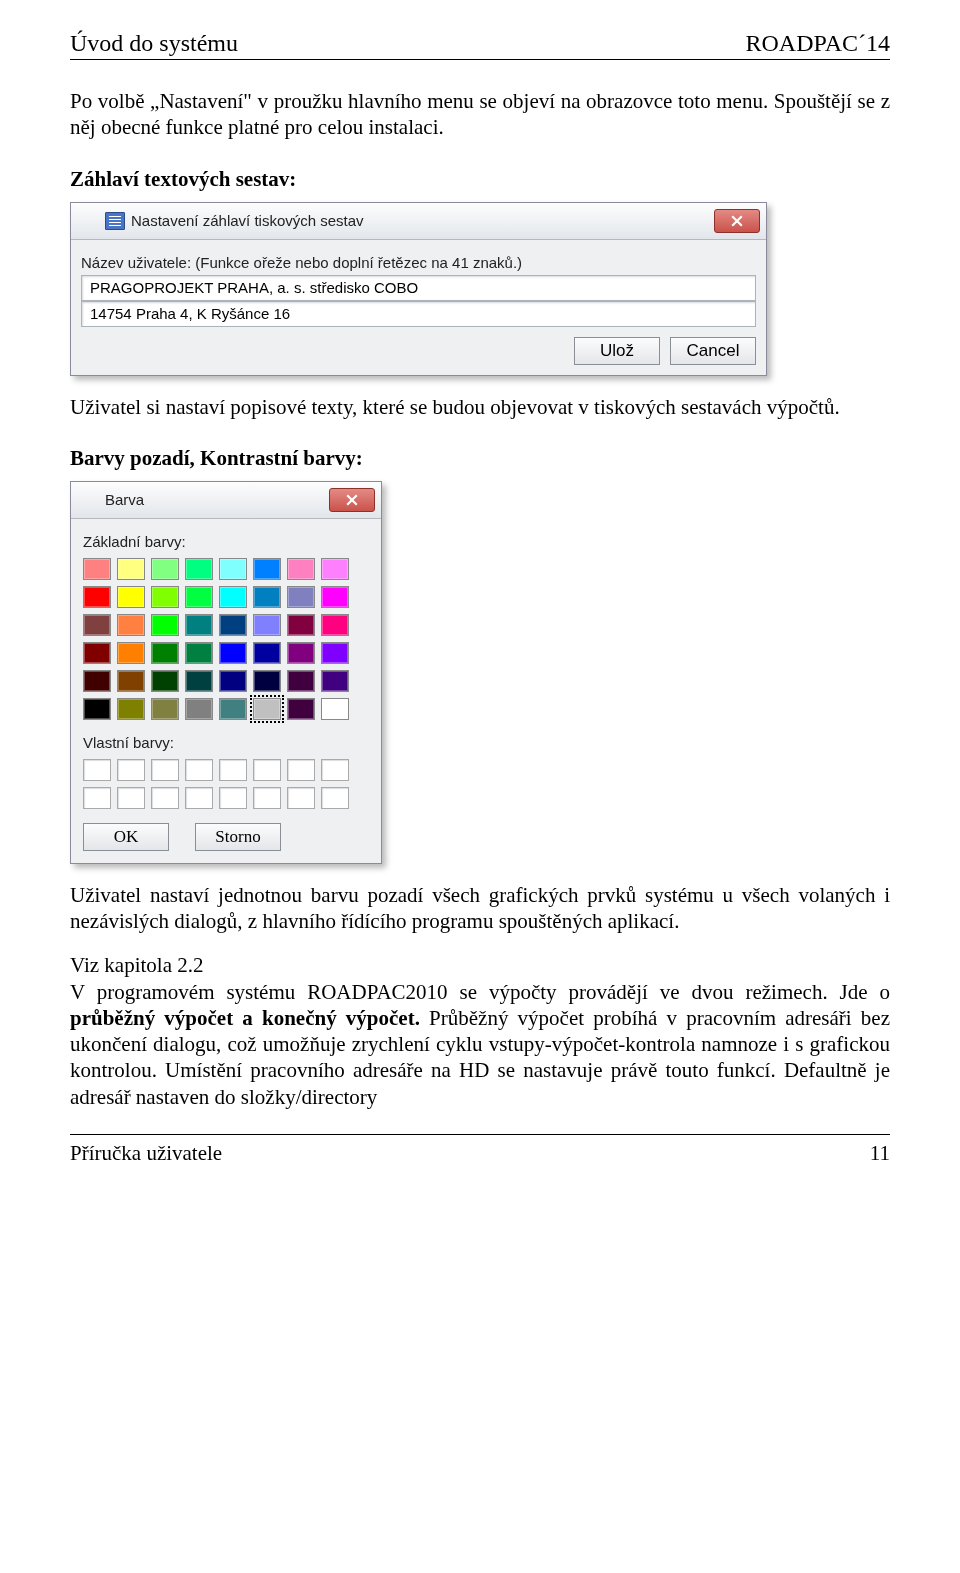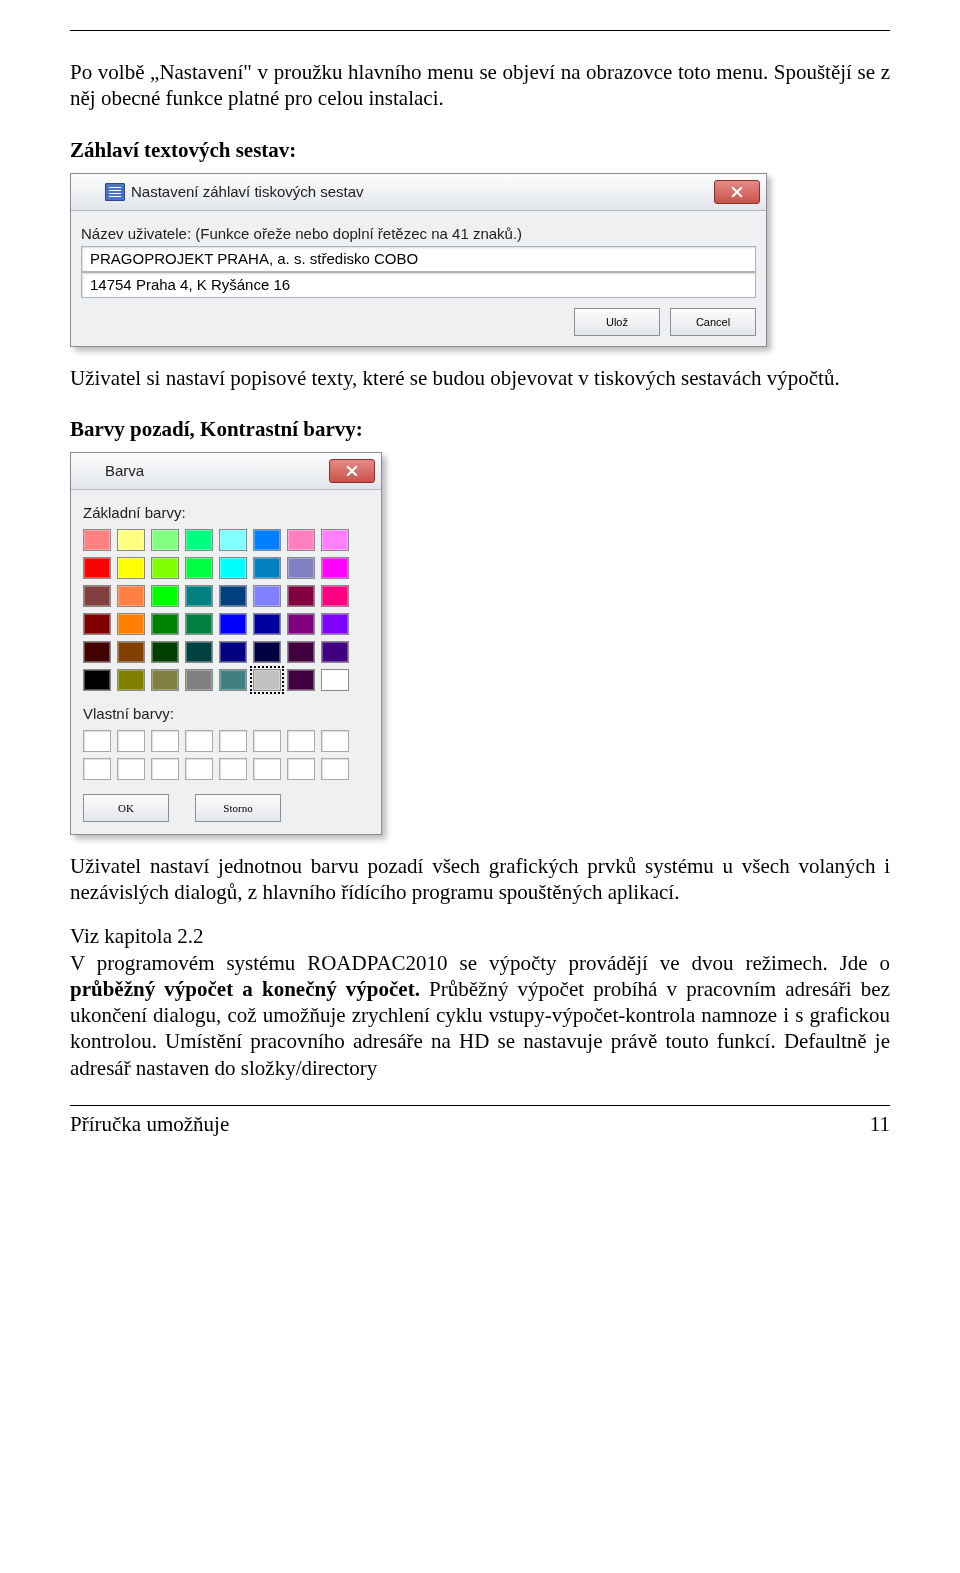--- a/index.html
+++ b/index.html
@@ -110,21 +110,21 @@
     gap: 10px;
     margin-top: 10px;
   }
   .win-btn {
     min-width: 86px;
     height: 28px;
     background: linear-gradient(#fcfcfc, #e3e6ea);
     border: 1px solid #8a8f95;
     border-radius: 0;
     font-family: inherit;
-    font-size: 11px;
+    font-size: 17px;
     cursor: pointer;
   }
   
   .color-dialog {
     border: 1px solid #8a8a9a;
     background: #eef0f2;
     width: 310px;
     font-family: "Segoe UI", Tahoma, Arial, sans-serif;
     font-size: 15px;
     color: #222;
@@ -187,20 +187,24 @@
     justify-content: space-between;
     font-size: 21px;
   }
   .nowrap { white-space: normal; }
   .bold-inline { font-weight: bold; }
 </style>
 </head>
 <body>
 
 <div class="page">
+  <div class="header-row">
+    <span>Úvod do systému</span>
+    <span>ROADPAC´14</span>
+  </div>
   <div class="header-divider"></div>
 
   <div class="para">Po volbě „Nastavení" v proužku hlavního menu se objeví na obrazovce toto menu. Spouštějí se z něj obecné funkce platné pro celou instalaci.</div>
 
   <div class="heading-bold">Záhlaví textových sestav:</div>
 
   <div class="dialog">
     <div class="dialog-titlebar">
       <div class="title-left">
         <div class="dialog-icon"></div>
@@ -319,16 +323,16 @@
   </div>
 
   <div class="para">Uživatel nastaví jednotnou barvu pozadí všech grafických prvků systému u všech volaných i nezávislých dialogů, z hlavního řídícího programu spouštěných aplikací.</div>
 
   <div class="para" style="margin-top:0; margin-bottom:0">Viz kapitola 2.2</div>
   <div class="para nowrap" style="margin-top:0">
     <span>V programovém systému ROADPAC2010 se výpočty provádějí ve dvou režimech. Jde o </span><span class="bold-inline">průběžný výpočet a konečný výpočet.</span><span> Průběžný výpočet probíhá v pracovním adresáři bez ukončení dialogu, což umožňuje zrychlení cyklu vstupy-výpočet-kontrola namnoze i s grafickou kontrolou. Umístění pracovního adresáře na HD se nastavuje právě touto funkcí. Defaultně je adresář nastaven do složky/directory</span>
   </div>
 
   <div class="footer-divider">
-    <span>Příručka umožňuje</span>
+    <span>Příručka uživatele</span>
     <span>11</span>
   </div>
 </div>
 
 </body></html>

